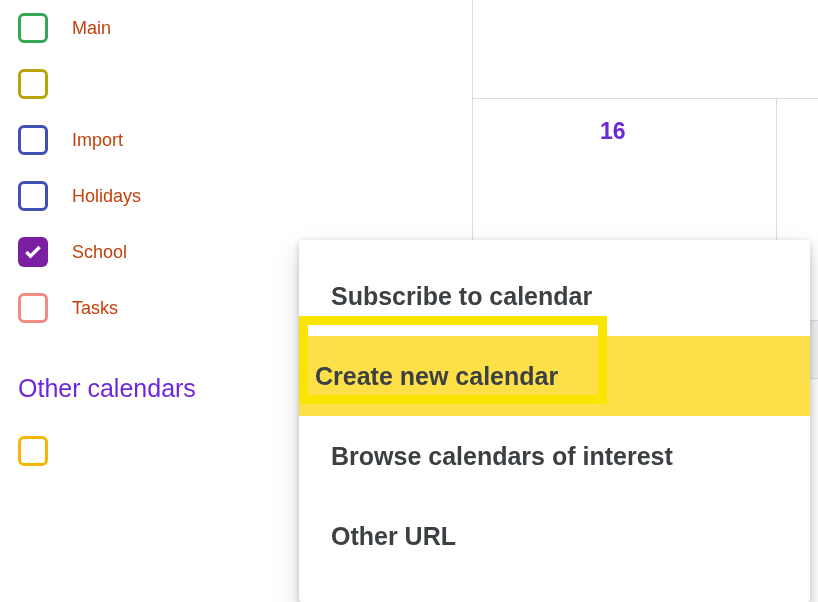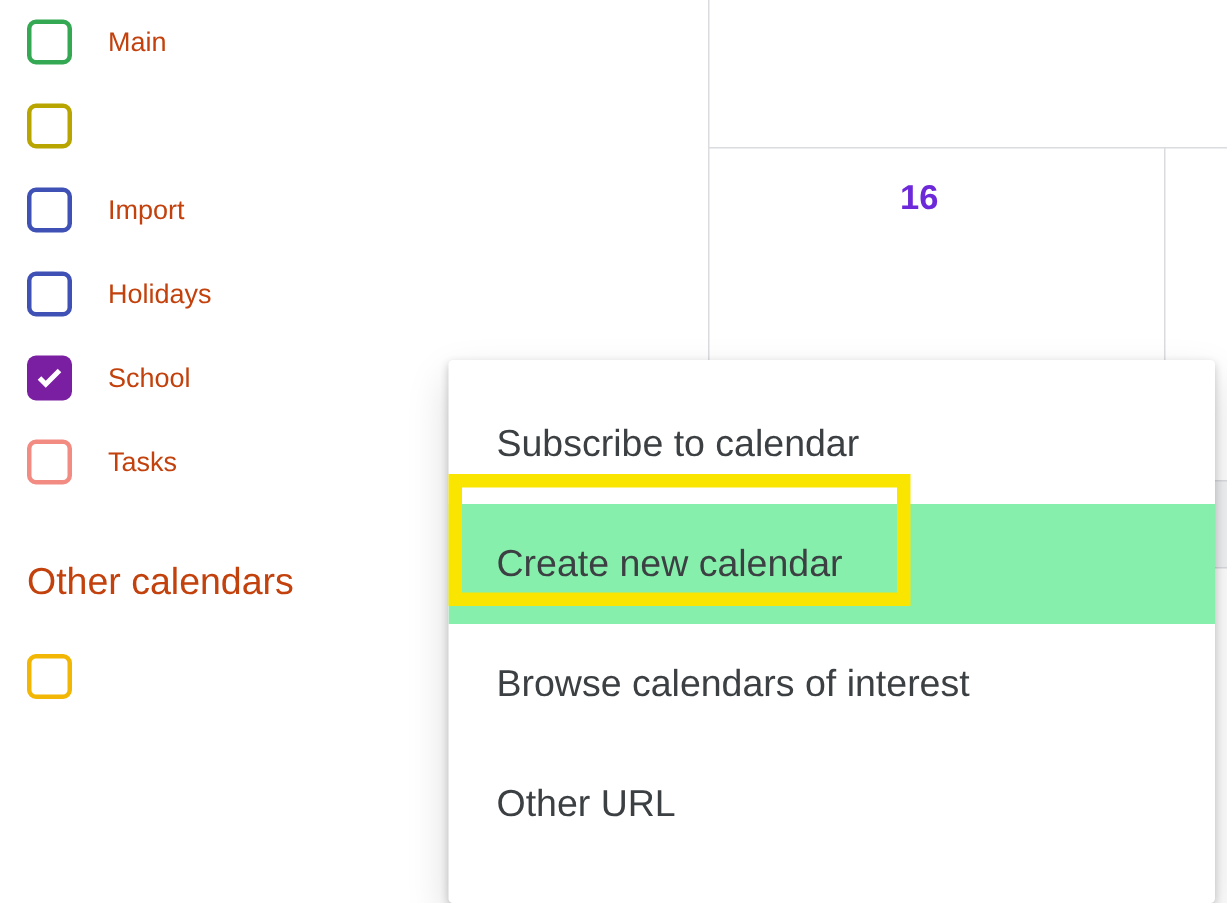--- a/index.html
+++ b/index.html
@@ -9,35 +9,35 @@
 
   
   .sidebar { position: absolute; left: 18px; top: 0px; width: 290px; }
 
   .cal-item { display: flex; align-items: center; height: 56px; }
   .chk { width: 30px; height: 30px; border-radius: 6px; border: 3px solid; margin-right: 24px; flex: 0 0 30px; display: flex; align-items: center; justify-content: center; }
   .chk.filled { border: none; }
   .chk svg { width: 20px; height: 20px; }
   .cal-label { font-size: 18px; color: #c2410c; }
 
-  .section-title { font-size: 25px; color: #c2410c; margin-top: 38px; margin-bottom: 20px; }
+  .section-title { font-size: 25px; color: #6d28d9; margin-top: 38px; margin-bottom: 20px; }
 
   
   .gridline-v1 { position: absolute; left: 472px; top: 0; width: 0; height: 340px; border-left: 1px solid #dadce0; }
   .gridline-v2 { position: absolute; left: 776px; top: 98; width: 0; height: 340px; border-left: 1px solid #dadce0; top: 98px;}
   .gridline-h1 { position: absolute; left: 472px; top: 98px; right: 0; border-top: 1px solid #dadce0; }
   .gridline-h2 { position: absolute; left: 472px; top: 320px; right: 0; border-top: 1px solid #dadce0; }
   .gridline-h2b { position: absolute; left: 472px; top: 378px; right: 0; border-top: 1px solid #dadce0; }
   .date-num { position: absolute; left: 600px; top: 118px; font-size: 23px; font-weight: 600; color: #6d28d9; }
   .band { position: absolute; left: 472px; top: 320px; right: 0; height: 58px; background: #f1f3f4; }
 
   
-  .menu { position: absolute; left: 299px; top: 240px; width: 511px; height: 362px; background: #fff; box-shadow: 0 2px 6px rgba(0,0,0,0.2), 0 12px 28px rgba(0,0,0,0.15); border-radius: 3px; padding-top: 16px; overflow: hidden; }
+  .menu { position: absolute; left: 299px; top: 240px; width: 511px; height: 362px; background: #fff; box-shadow: 0 2px 6px rgba(0,0,0,0.2), 0 12px 28px rgba(0,0,0,0.15); border-radius: 3px; padding-top: 16px; overflow: hidden; font-weight: bold; }
   .menu-item { height: 80px; display: flex; align-items: center; padding-left: 32px; font-size: 25px; color: #3c4043; }
-  .menu-item.highlighted { background: #86efac; }
+  .menu-item.highlighted { background: #fde047; padding-left: 16px; }
   
   .yellow-box { position: absolute; left: 299px; top: 316px; width: 308px; height: 88px; border: 9px solid #f9e500; pointer-events: none; }
 
 </style>
 </head>
 <body>
 
 <div class="root">
 
   <div class="sidebar">

